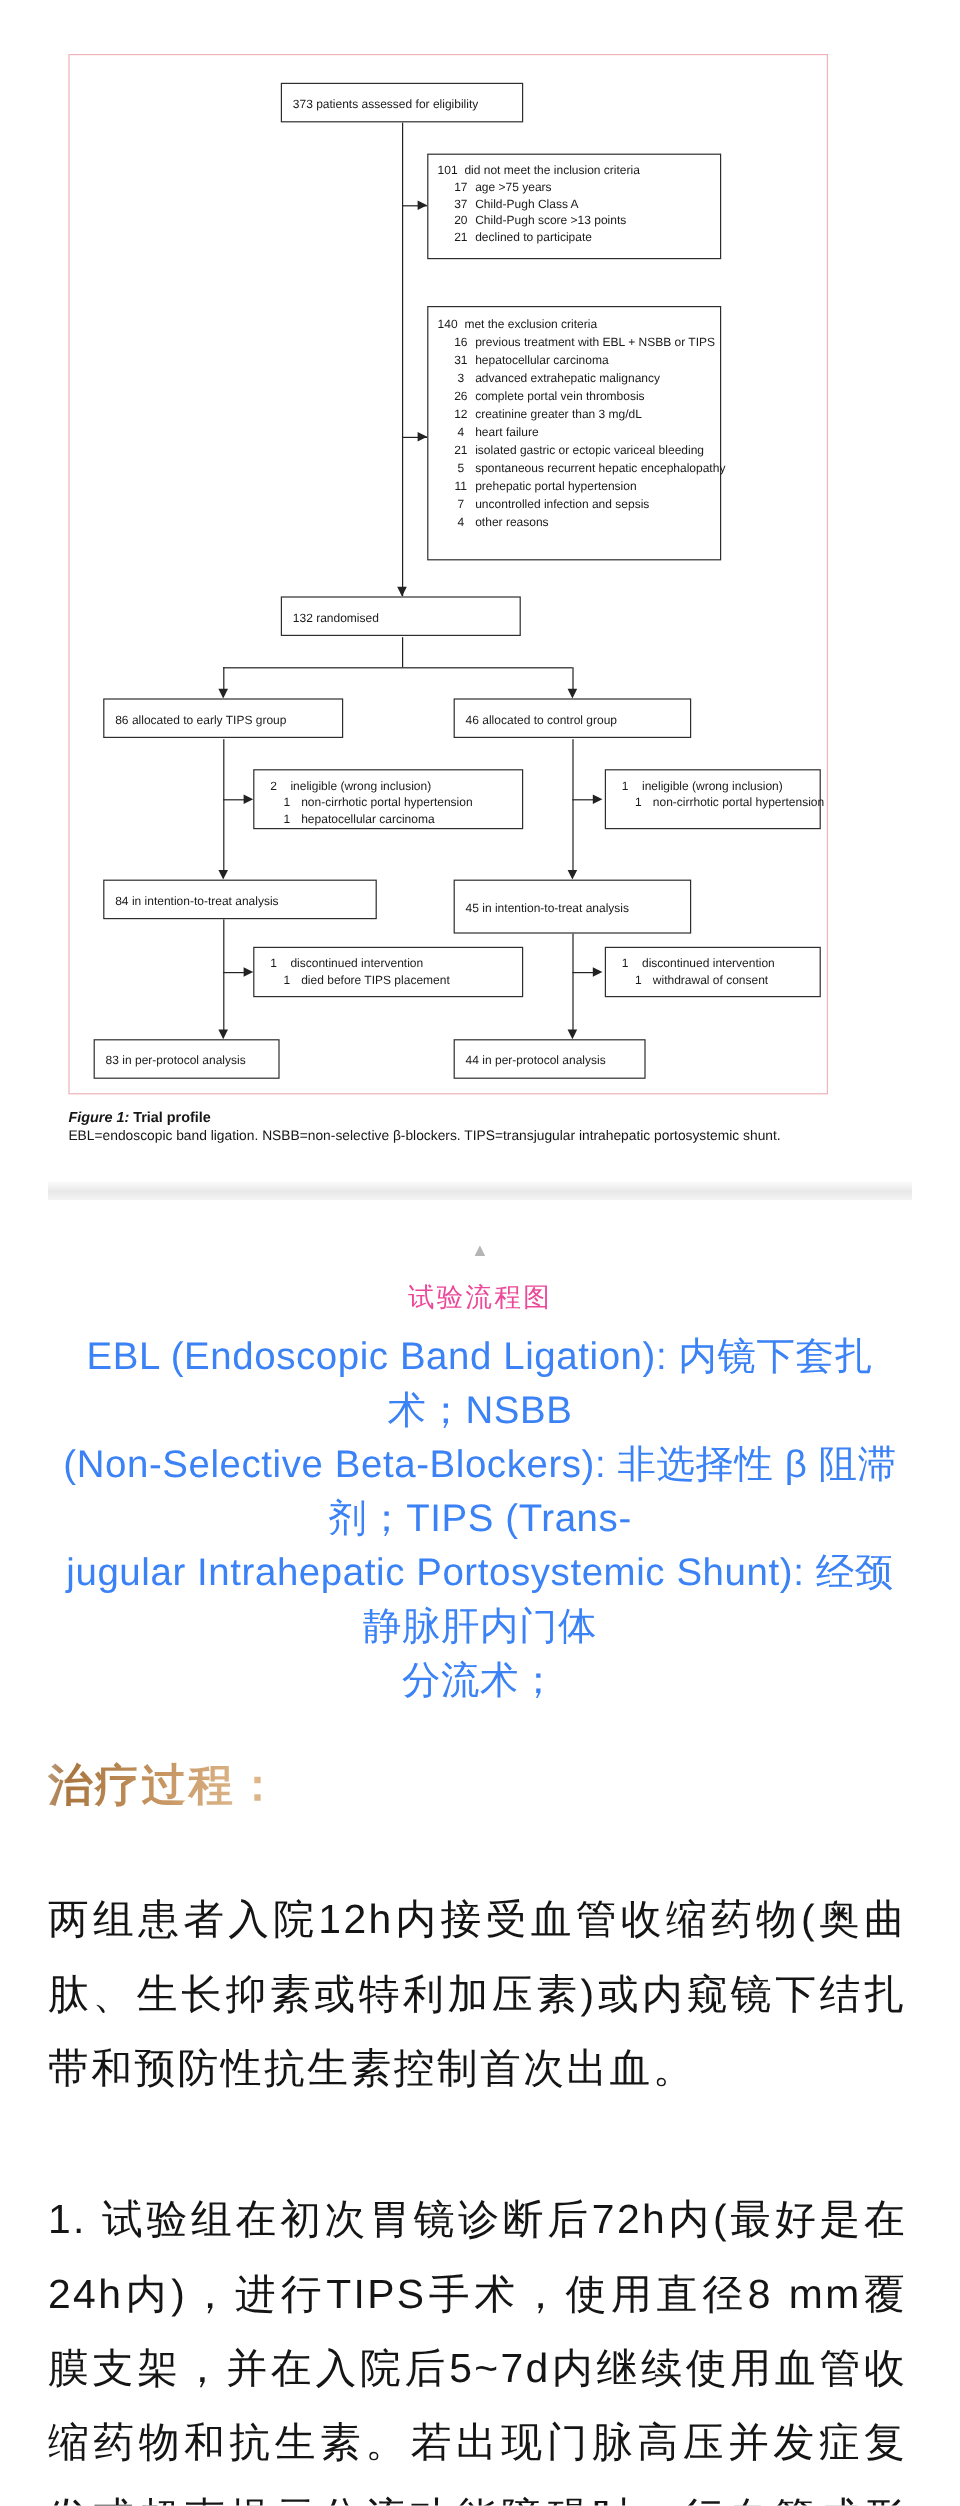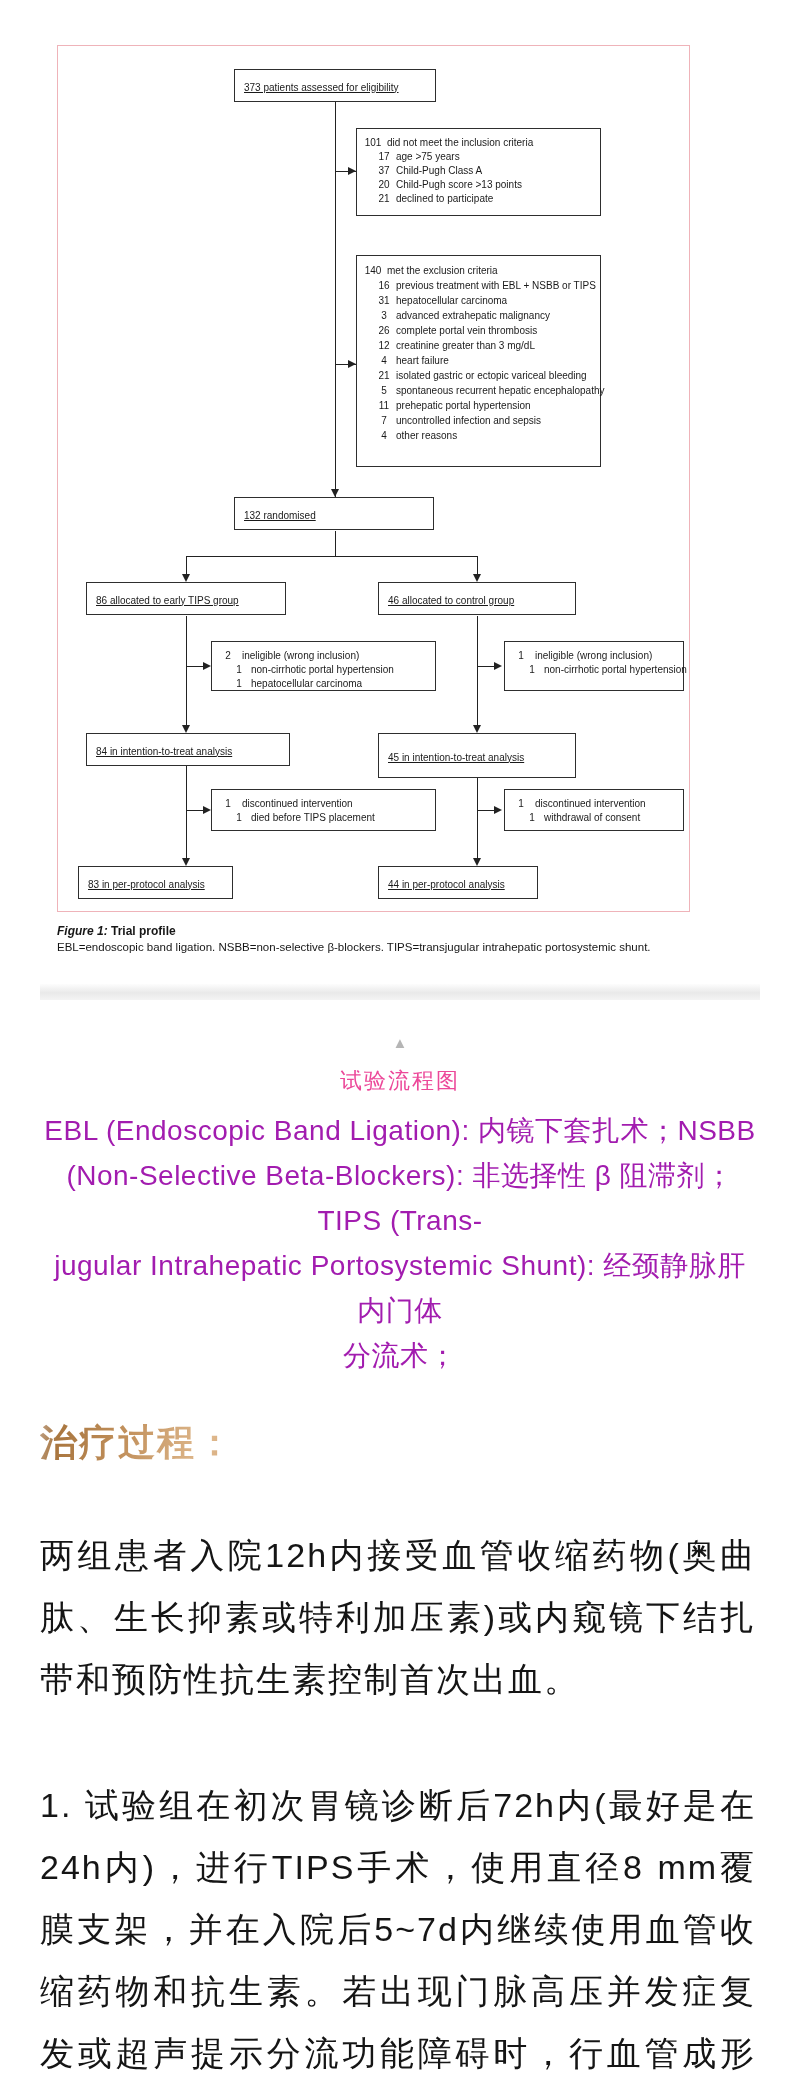--- a/index.html
+++ b/index.html
@@ -12,21 +12,21 @@
 
   
   .figure-block{position:relative;width:720px;height:960px;background:#fff;}
   .img-edge{position:absolute;left:0;right:0;bottom:0;height:16px;
     background:linear-gradient(180deg,#fdfdfd 0%,#e9e9e9 55%,#f4f4f4 100%);}
   .trial-border{position:absolute;left:17px;top:5px;width:631px;height:865px;
     border:1px solid #efb3b9;background:#fff;}
 
   .fbox{position:absolute;border:1.2px solid #2e2e2e;background:#fff;
     color:#1a1a1a;font-size:10px;line-height:14px;box-sizing:border-box;}
-  .fbox.single{display:flex;align-items:center;padding:4px 0 0 9px;text-decoration:underline;}
+  .fbox.single{display:flex;align-items:center;padding:4px 0 0 9px;}
   .fbox.multi{padding:7px 6px 6px 6px;}
   .crow{display:flex;}
   .cnum{flex:0 0 20px;text-align:center;padding-right:4px;white-space:nowrap;}
   .ctxt{white-space:nowrap;}
   .crow.sub{padding-left:13px;}
   .crow.sub .cnum{flex-basis:16px;}
   .lh15 .crow{line-height:15px;}
 
   .vl{position:absolute;width:1.3px;background:#222;}
   .hl{position:absolute;height:1.3px;background:#222;}
@@ -37,21 +37,21 @@
 
   .fig-caption{position:absolute;left:17px;top:883px;width:655px;color:#161616;}
   .fig-caption .cap-title{font-size:12px;line-height:16px;font-weight:bold;}
   .cap-label{font-style:italic;}
   .cap-body{font-size:11.5px;line-height:15.5px;margin-top:1px;}
 
   
   .marker{margin-top:34px;text-align:center;font-size:15px;color:#b5b5b5;line-height:18px;}
   .anno-title{margin-top:14px;text-align:center;font-size:22px;letter-spacing:2px;
     color:#ec4899;font-weight:500;line-height:30px;}
-  .anno-body{margin-top:12px;color:#a21caf;font-size:28px;letter-spacing:0.5px;}
+  .anno-body{margin-top:12px;color:#3b82f6;font-size:32px;letter-spacing:0.5px;}
   .anno-line{text-align:center;line-height:45px;}
 
   
   .sec-heading{margin-top:40px;font-size:37px;font-weight:bold;letter-spacing:2px;
     line-height:50px;color:#b8875a;
     background:linear-gradient(100deg,#91603395 0%,#a9763f 10%,#c3925e 45%,#e0ba8f 85%,#cfa071 100%);
     -webkit-background-clip:text;background-clip:text;
     -webkit-text-fill-color:transparent;
     width:max-content;}
   .body-para{margin:56px 0 0 0;font-size:34px;line-height:62px;letter-spacing:2px;
@@ -204,21 +204,21 @@
           <div class="crow">
             <span class="cnum">1</span>
             <span class="ctxt">ineligible (wrong inclusion)</span>
           </div>
           <div class="crow sub">
             <span class="cnum">1</span>
             <span class="ctxt">non-cirrhotic portal hypertension</span>
           </div>
         </div>
 
-      <div class="fbox single" style="left:28px;top:687px;width:204px;height:33px;">
+      <div class="fbox single" style="left:28px;top:687px;width:228px;height:33px;">
         <span>84 in intention-to-treat analysis</span>
       </div>
       <div class="fbox single" style="left:320px;top:687px;width:198px;height:45px;">
         <span>45 in intention-to-treat analysis</span>
       </div>
 
       <div class="fbox multi" style="left:153px;top:743px;width:225px;height:42px;">
           <div class="crow">
             <span class="cnum">1</span>
             <span class="ctxt">discontinued intervention</span>

